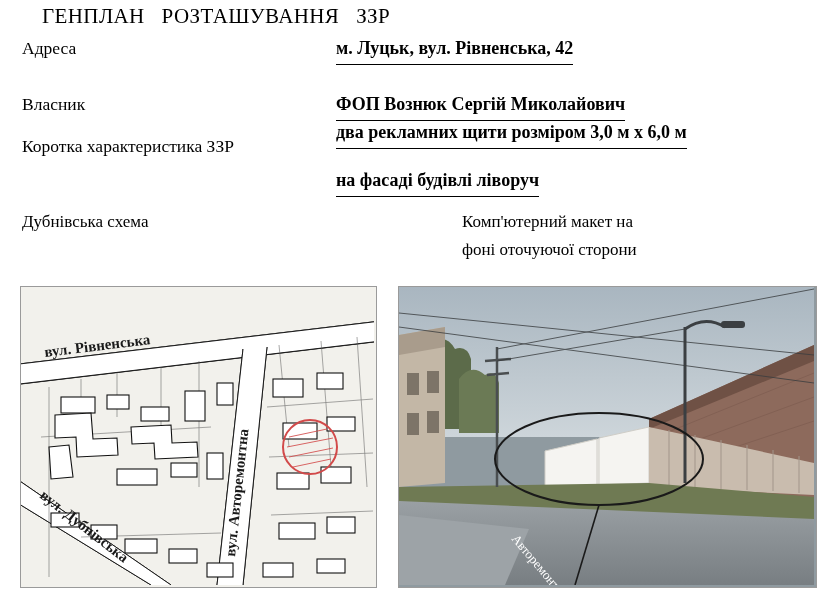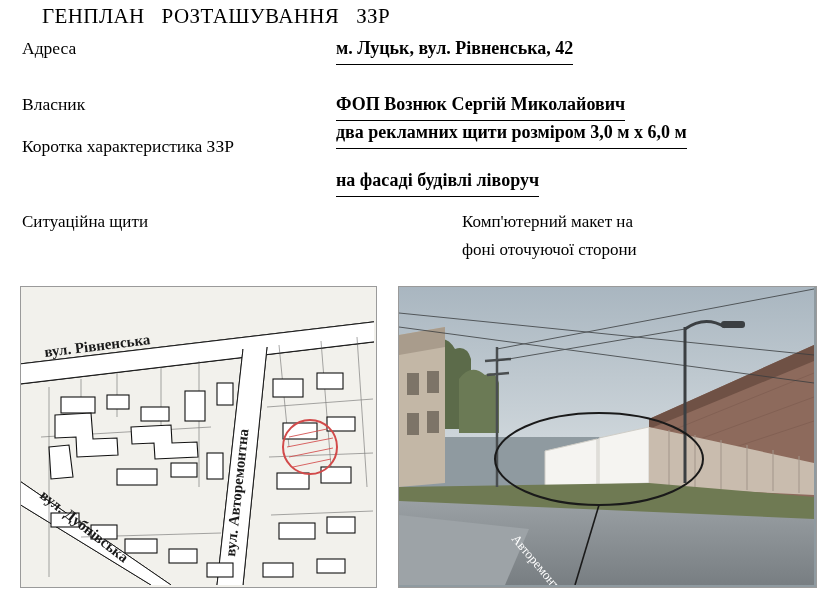--- a/index.html
+++ b/index.html
@@ -113,21 +113,21 @@
   <div class="row-label lbl-address">Адреса</div>
   <div class="row-value val-address1">м. Луцьк, вул. Рівненська, 42</div>
 
   <div class="row-label lbl-owner">Власник</div>
   <div class="row-value val-owner">ФОП Вознюк Сергій Миколайович</div>
 
   <div class="row-label lbl-char">Коротка характеристика ЗЗР</div>
   <div class="row-value val-char1">два рекламних щити розміром 3,0 м х 6,0 м</div>
   <div class="row-value val-char2">на фасаді будівлі ліворуч</div>
 
-  <div class="cap cap-left">Ситуаційна щити</div>
+  <div class="cap cap-left">Дубнівська схема</div>
   <div class="cap cap-right1">Комп'ютерний макет на</div>
   <div class="cap cap-right2">фоні оточуючої сторони</div>
 
   <div class="fig fig-map">
     <svg class="map-svg" width="353" height="298" viewBox="0 0 353 298" xmlns="http://www.w3.org/2000/svg">
       <rect x="0" y="0" width="353" height="298" fill="#f2f1ec"></rect>
 
       <g>
         <path d="M -10 78 L 360 34" stroke="#1a1a1a" stroke-width="1.2" fill="none"></path>
         <path d="M -10 98 L 360 54" stroke="#1a1a1a" stroke-width="1.2" fill="none"></path>

